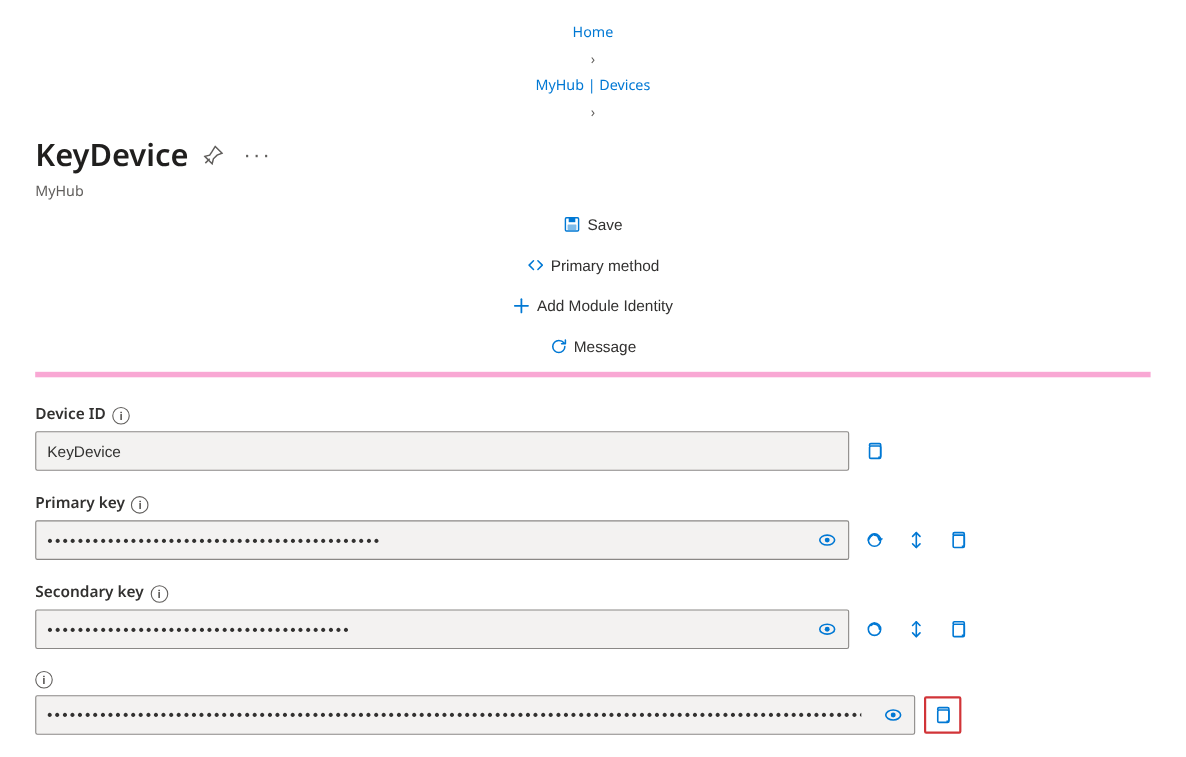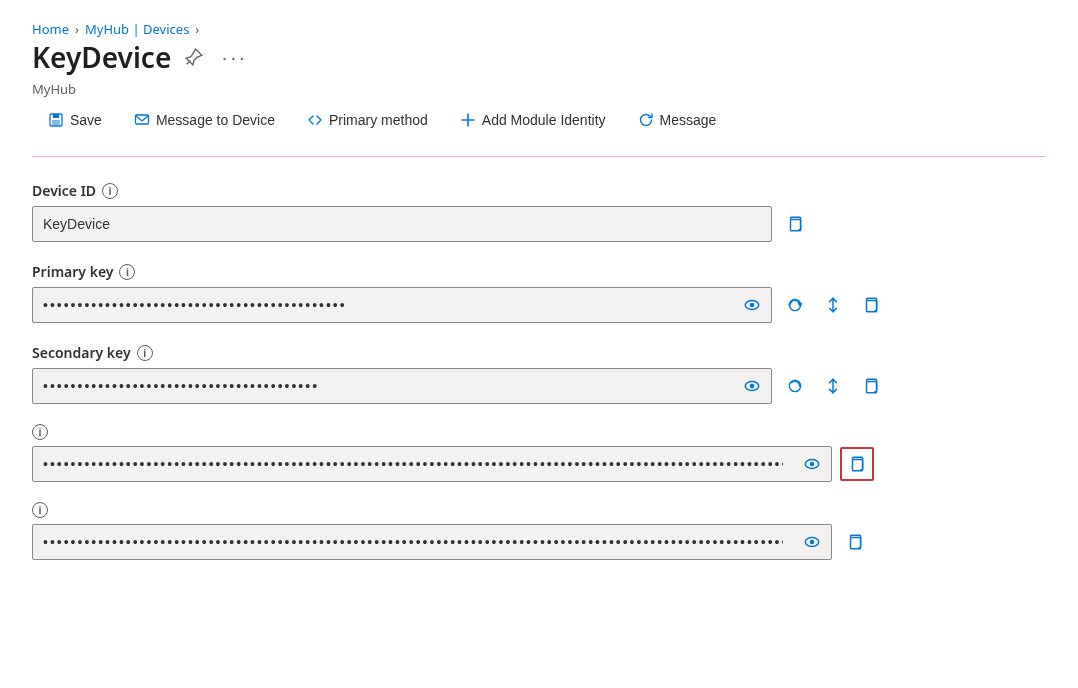--- a/index.html
+++ b/index.html
@@ -14,20 +14,22 @@
       min-height: 688px;
       padding: 20px 32px;
       background: #fff;
     }
     .breadcrumb {
       display: flex;
       align-items: center;
       gap: 6px;
       font-size: 13px;
       color: #0078d4;
+      margin-bottom: 12px;
+      flex-direction: column;
     }
     .breadcrumb span {
       color: #605e5c;
       font-size: 13px;
     }
     .breadcrumb a {
       color: #0078d4;
       text-decoration: none;
     }
     .page-header {
@@ -53,23 +55,24 @@
     }
     .subtitle {
       font-size: 13px;
       color: #605e5c;
       margin-bottom: 4px;
     }
     .toolbar {
       display: flex;
       align-items: center;
       gap: 0;
-      border-bottom: 1px solid #f9a8d4;
-      padding-bottom: 17px;
+      border-bottom: 5px solid #f9a8d4;
+      padding-bottom: 4px;
       margin-bottom: 24px;
+      flex-direction: column;
     }
     .toolbar-btn {
       display: flex;
       align-items: center;
       gap: 6px;
       background: none;
       border: none;
       cursor: pointer;
       color: #323130;
       font-size: 14px;
@@ -81,21 +84,21 @@
     }
     .toolbar-btn .tb-icon {
       color: #0078d4;
       font-size: 16px;
     }
     .form-section {
       margin-bottom: 20px;
     }
     .field-label {
       display: flex;
-      align-items: center;
+      align-items: flex-end;
       gap: 6px;
       font-size: 14px;
       font-weight: 600;
       color: #323130;
       margin-bottom: 6px;
     }
     .info-icon {
       display: inline-flex;
       align-items: center;
       justify-content: center;
@@ -201,27 +204,20 @@
   <div class="subtitle">MyHub</div>
 
   <div class="toolbar">
     <button class="toolbar-btn">
       <svg class="tb-icon" width="16" height="16" viewBox="0 0 16 16" fill="none">
         <rect x="2" y="2" width="12" height="12" rx="1" stroke="#0078d4" stroke-width="1.3" fill="none"></rect>
         <rect x="5" y="2" width="6" height="4" fill="#0078d4"></rect>
         <rect x="4" y="8" width="8" height="5" rx="0.5" fill="#0078d4" opacity="0.5"></rect>
       </svg>
       <span>Save</span>
-    </button>
-    <button class="toolbar-btn">
-      <svg class="tb-icon" width="16" height="16" viewBox="0 0 16 16" fill="none">
-        <rect x="1.5" y="3" width="13" height="9" rx="1" stroke="#0078d4" stroke-width="1.3" fill="none"></rect>
-        <polyline points="1.5,3.5 8,9 14.5,3.5" stroke="#0078d4" stroke-width="1.3" fill="none"></polyline>
-      </svg>
-      <span>Message to Device</span>
     </button>
     <button class="toolbar-btn">
       <svg class="tb-icon" width="16" height="16" viewBox="0 0 16 16" fill="none">
         <path d="M2 8 L6 4 M2 8 L6 12" stroke="#0078d4" stroke-width="1.4" stroke-linecap="round"></path>
         <path d="M14 8 L10 4 M14 8 L10 12" stroke="#0078d4" stroke-width="1.4" stroke-linecap="round"></path>
       </svg>
       <span>Primary method</span>
     </button>
     <button class="toolbar-btn">
       <svg class="tb-icon" width="16" height="16" viewBox="0 0 16 16" fill="none">

